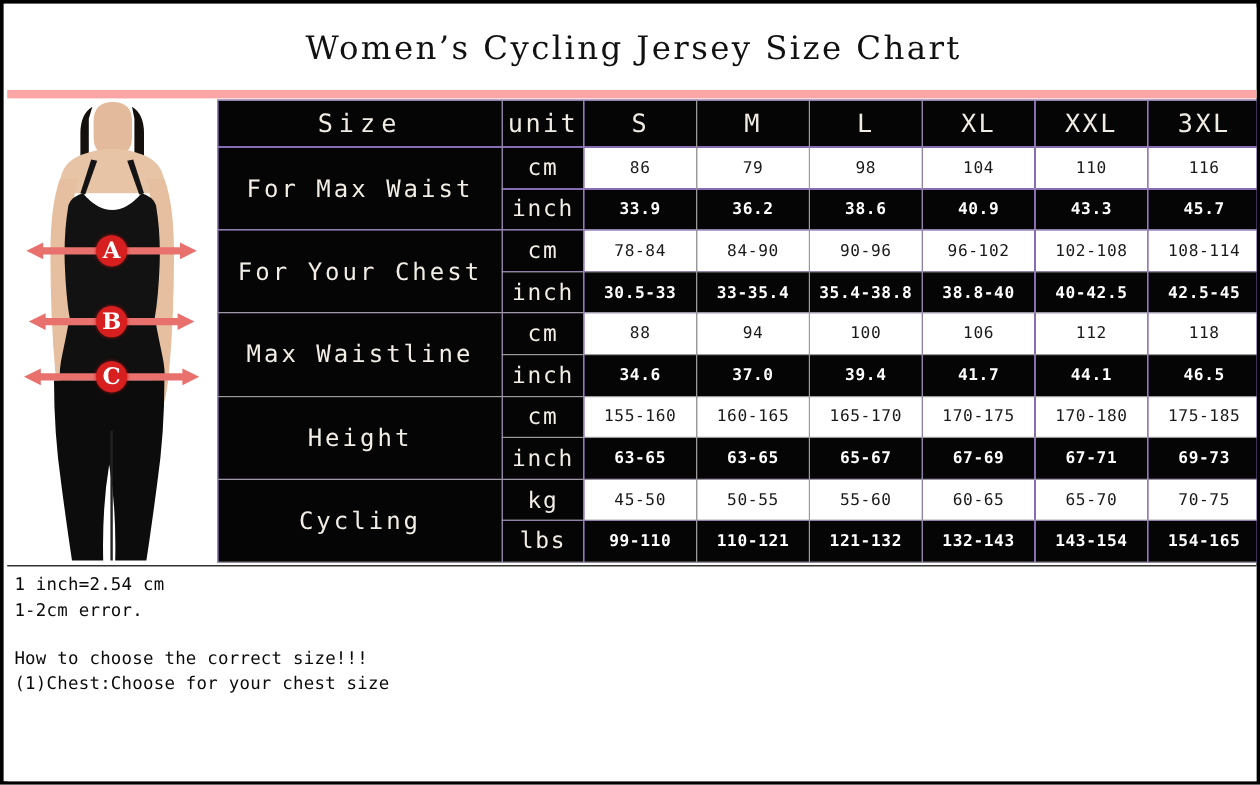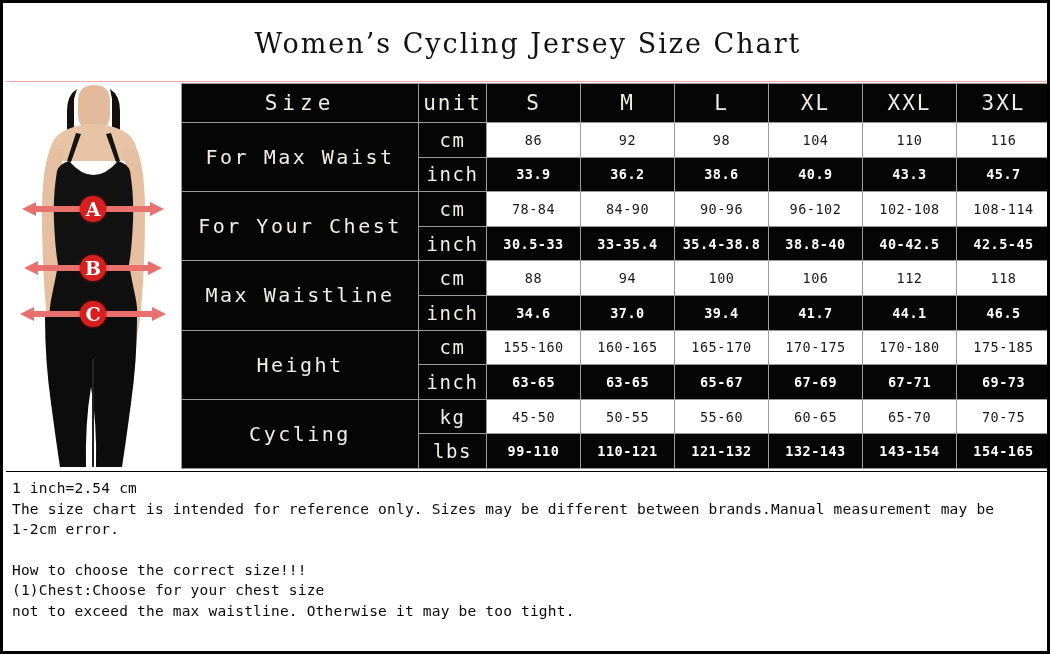--- a/index.html
+++ b/index.html
@@ -23,21 +23,21 @@
   
   .title-bar {
     position: absolute;
     left: 3px;
     top: 3px;
     width: 1044px;
     height: 76px;
     display: flex;
     align-items: center;
     justify-content: center;
-    border-bottom: 1px solid #fca5a5;
+    border-bottom: 7px solid #fca5a5;
     box-sizing: border-box;
     background: #ffffff;
   }
   .title-text {
     font-family: "DejaVu Serif", "Liberation Serif", serif;
     font-size: 27px;
     letter-spacing: 2.0px;
     color: #111111;
     white-space: nowrap;
   }
@@ -247,21 +247,21 @@
           <td class="hdr">L</td>
           <td class="hdr">XL</td>
           <td class="hdr">XXL</td>
           <td class="hdr">3XL</td>
         </tr>
 
         <tr>
           <td class="rowlabel" rowspan="2">For Max Waist</td>
           <td class="unit">cm</td>
           <td class="val-cm">86</td>
-          <td class="val-cm">92</td>
+          <td class="val-cm">79</td>
           <td class="val-cm">98</td>
           <td class="val-cm">104</td>
           <td class="val-cm">110</td>
           <td class="val-cm">116</td>
         </tr>
         <tr>
           <td class="unit">inch</td>
           <td class="val-inch">33.9</td>
           <td class="val-inch">36.2</td>
           <td class="val-inch">38.6</td>
@@ -348,21 +348,19 @@
           <td class="val-inch">132-143</td>
           <td class="val-inch">143-154</td>
           <td class="val-inch">154-165</td>
         </tr>
       </tbody>
     </table>
   </div>
 
   <div class="footer">
     <p>1 inch=2.54 cm</p>
-    <p>The size chart is intended for reference only. Sizes may be different between brands.Manual measurement may be</p>
     <p>1-2cm error.</p>
     <div class="gap"></div>
     <p>How to choose the correct size!!!</p>
     <p>(1)Chest:Choose for your chest size</p>
-    <p>not to exceed the max waistline. Otherwise it may be too tight.</p>
   </div>
 
 </div>
 
 </body></html>

